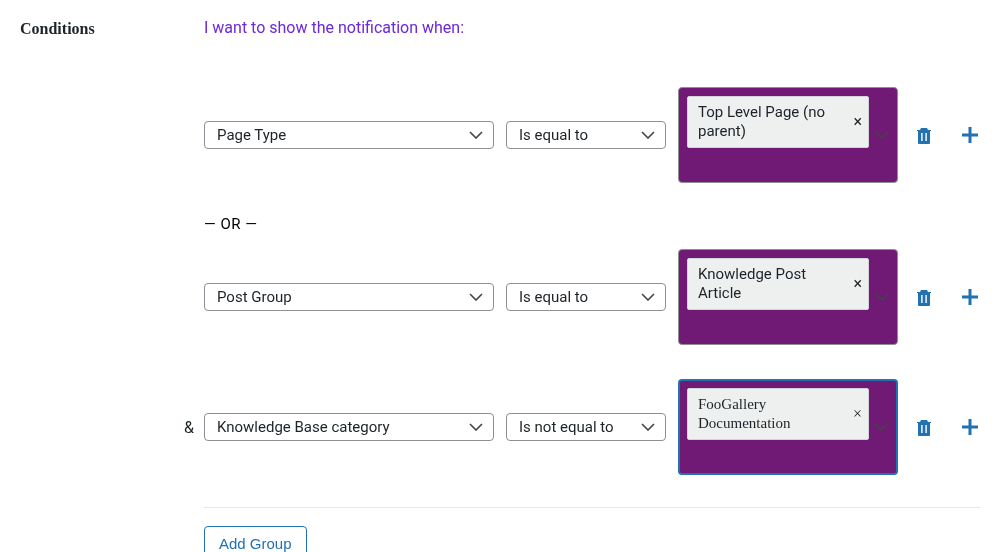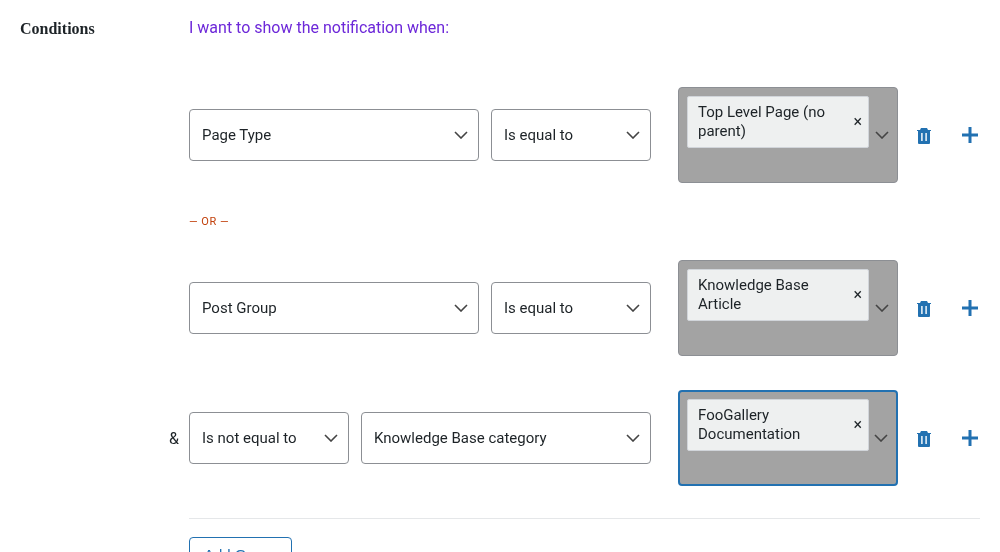--- a/index.html
+++ b/index.html
@@ -45,21 +45,21 @@
 
   .and-prefix {
     width: 14px;
     margin-left: -20px;
     margin-right: 6px;
     font-size: 16px;
     color: #1d2327;
   }
 
   .select {
-    height: 52px;
+    height: 28px;
     border: 1px solid #8c8f94;
     border-radius: 4px;
     background: #fff;
     display: flex;
     align-items: center;
     justify-content: space-between;
     padding: 0 10px 0 12px;
     font-size: 15px;
     color: #1d2327;
     cursor: pointer;
@@ -67,30 +67,30 @@
   .select .txt { white-space: nowrap; overflow: hidden; text-overflow: ellipsis; }
 
   .field-select { width: 290px; margin-right: 12px; }
   .op-select    { width: 160px; margin-right: 12px; }
 
   .multi-wrap {
     width: 220px;
     min-height: 96px;
     border: 1px solid #8c8f94;
     border-radius: 4px;
-    background: #a3a3a3;
+    background: #701a75;
     position: relative;
     padding: 8px 28px 8px 8px;
     display: flex;
     align-items: flex-start;
-    margin-left: 15px;
   }
   .multi-wrap.focused {
     border: 2px solid #2271b1;
     padding: 7px 27px 9px 7px;
+    font-family: Liberation Serif, serif;
   }
 
   .chip {
     background: #eef0f0;
     border: 1px solid #d1d5da;
     border-radius: 2px;
     padding: 6px 6px 6px 10px;
     display: inline-flex;
     align-items: center;
     max-width: 100%;
@@ -128,24 +128,24 @@
     width: 20px;
     height: 20px;
     cursor: pointer;
     color: #2271b1;
     display: flex;
     align-items: center;
     justify-content: center;
   }
 
   .or-sep {
-    font-size: 11px;
-    color: #c2410c;
+    font-size: 15px;
+    color: #000000;
     letter-spacing: 0.5px;
-    margin: 32px 0 32px 0;
+    margin: 32px 0 16px 0;
   }
 
   .divider {
     border: none;
     border-top: 1px solid #e5e7e9;
     margin: 32px 0 18px 0;
   }
 
   .add-group-btn {
     border: 1px solid #2271b1;
@@ -235,21 +235,21 @@
           </svg>
       </div>
       <div class="select op-select">
         <span class="txt">Is equal to</span>
         <svg width="14" height="8" viewBox="0 0 14 8" style="color:#444">
             <use href="#chevron-down"></use>
           </svg>
       </div>
       <div class="multi-wrap">
         <div class="chip">
-          <span class="chip-text">Knowledge Base Article</span>
+          <span class="chip-text">Knowledge Post Article</span>
           <span class="chip-x">×</span>
         </div>
         <span class="multi-chevron">
           <svg width="14" height="8" viewBox="0 0 14 8" style="color:#444">
               <use href="#chevron-down"></use>
             </svg>
         </span>
       </div>
       <div class="row-actions">
         <span class="icon-btn">
@@ -263,28 +263,28 @@
             </svg>
         </span>
       </div>
     </div>
 
     <div style="height:22px"></div>
 
     
     <div class="rule-row">
       <span class="and-prefix">&amp;</span>
+      <div class="select field-select">
+        <span class="txt">Knowledge Base category</span>
+        <svg width="14" height="8" viewBox="0 0 14 8" style="color:#444">
+            <use href="#chevron-down"></use>
+          </svg>
+      </div>
       <div class="select op-select">
         <span class="txt">Is not equal to</span>
-        <svg width="14" height="8" viewBox="0 0 14 8" style="color:#444">
-            <use href="#chevron-down"></use>
-          </svg>
-      </div>
-      <div class="select field-select">
-        <span class="txt">Knowledge Base category</span>
         <svg width="14" height="8" viewBox="0 0 14 8" style="color:#444">
             <use href="#chevron-down"></use>
           </svg>
       </div>
       <div class="multi-wrap focused">
         <div class="chip">
           <span class="chip-text">FooGallery Documentation</span>
           <span class="chip-x">×</span>
         </div>
         <span class="multi-chevron">

